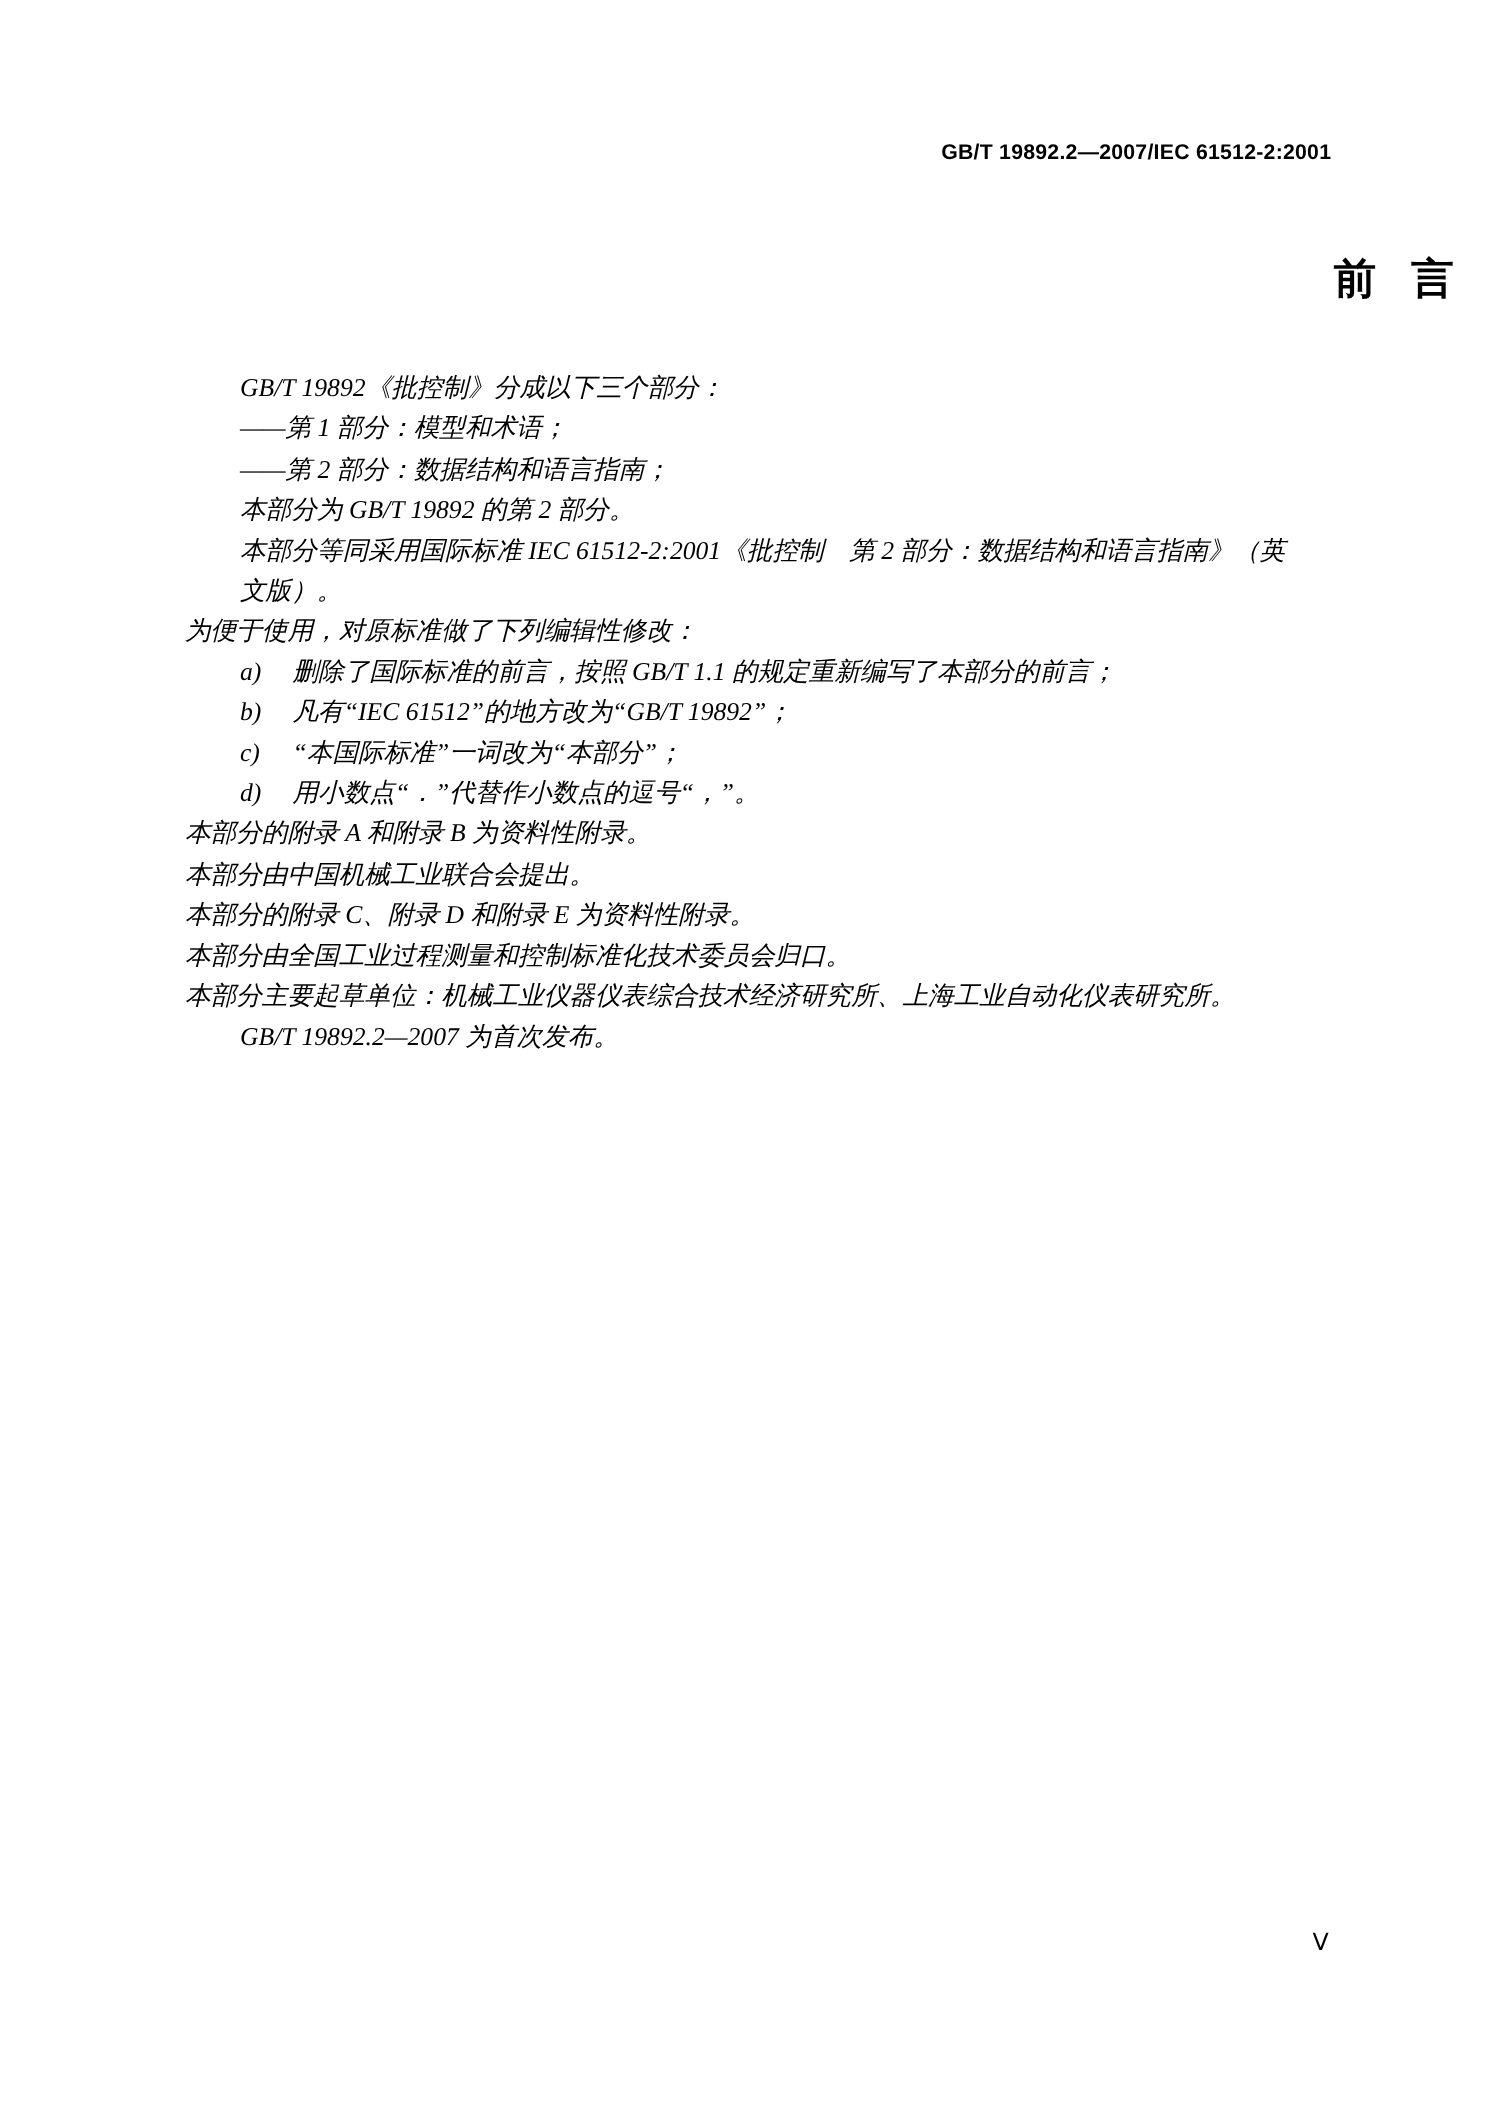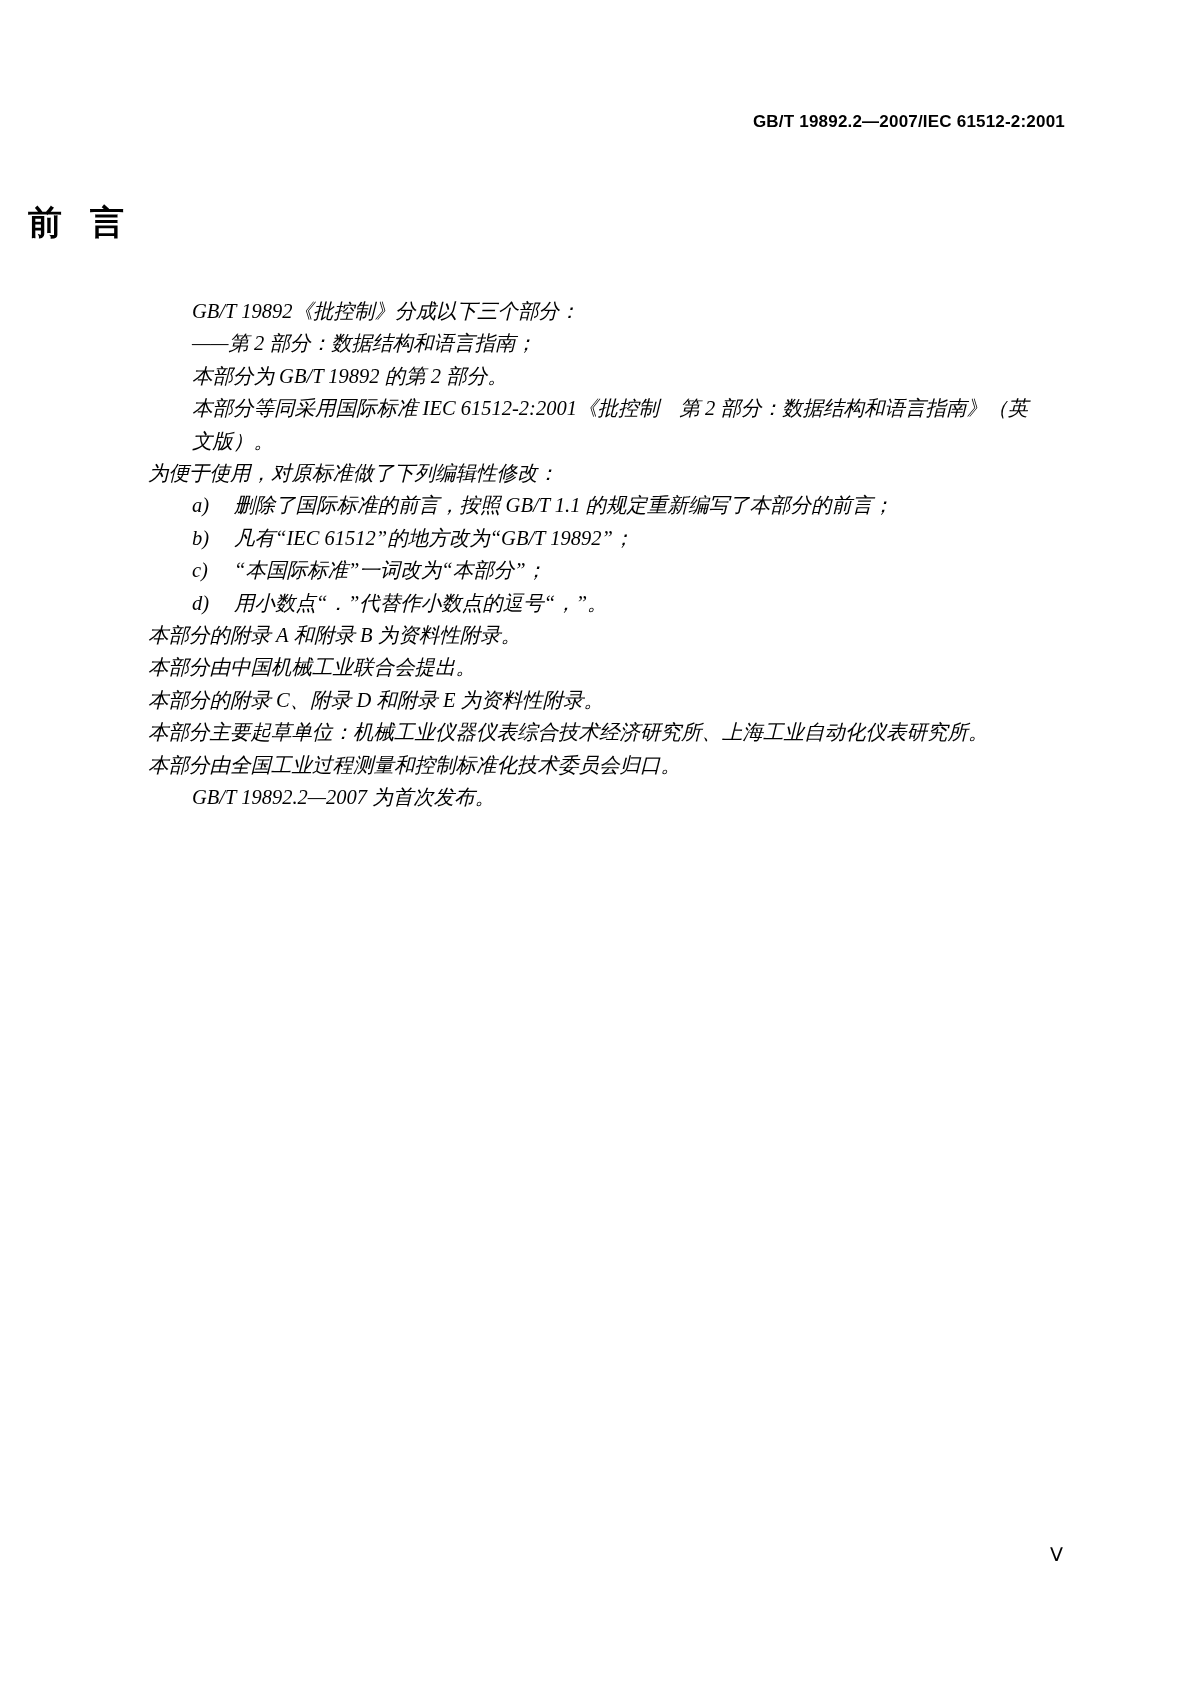--- a/index.html
+++ b/index.html
@@ -25,21 +25,21 @@
     font-size: 17px;
     font-weight: bold;
     letter-spacing: 0.2px;
     white-space: nowrap;
   }
   .doc-title {
     position: absolute;
     top: 200px;
     left: 0;
     width: 1191px;
-    text-align: left;
+    text-align: right;
     font-family: "DejaVu Serif", serif;
     font-size: 34px;
     font-weight: bold;
     letter-spacing: 28px;
     text-indent: 28px;
   }
   .body-text {
     position: absolute;
     top: 295px;
     left: 148px;
@@ -86,20 +86,21 @@
 <div class="page">
 
   <div class="header">GB/T 19892.2—2007/IEC 61512-2:2001</div>
 
   <div class="doc-title">前言</div>
 
   <div class="body-text">
 
     <p class="p indent">GB/T 19892《批控制》分成以下三个部分：</p>
 
+    <p class="p dash-item">——第 1 部分：模型和术语；</p>
     <p class="p dash-item">——第 2 部分：数据结构和语言指南；</p>
 
     <p class="p indent">本部分为 GB/T 19892 的第 2 部分。</p>
 
     <p class="p p-wide indent">本部分等同采用国际标准 IEC 61512-2:2001《批控制　第 2 部分：数据结构和语言指南》（英文版）。</p>
 
     <p class="p">为便于使用，对原标准做了下列编辑性修改：</p>
 
     <p class="p list-item">
       <span class="list-marker">a)</span>
@@ -114,21 +115,21 @@
       <span>“本国际标准”一词改为“本部分”；</span>
     </p>
     <p class="p list-item">
       <span class="list-marker">d)</span>
       <span>用小数点“．”代替作小数点的逗号“，”。</span>
     </p>
 
     <p class="p">本部分的附录 A 和附录 B 为资料性附录。</p>
     <p class="p">本部分由中国机械工业联合会提出。</p>
     <p class="p">本部分的附录 C、附录 D 和附录 E 为资料性附录。</p>
+    <p class="p">本部分由全国工业过程测量和控制标准化技术委员会归口。</p>
     <p class="p">本部分主要起草单位：机械工业仪器仪表综合技术经济研究所、上海工业自动化仪表研究所。</p>
-    <p class="p">本部分由全国工业过程测量和控制标准化技术委员会归口。</p>
     <p class="p indent">GB/T 19892.2—2007 为首次发布。</p>
 
   </div>
 
   <div class="footer">Ⅴ</div>
 
 </div>
 
 </body></html>

